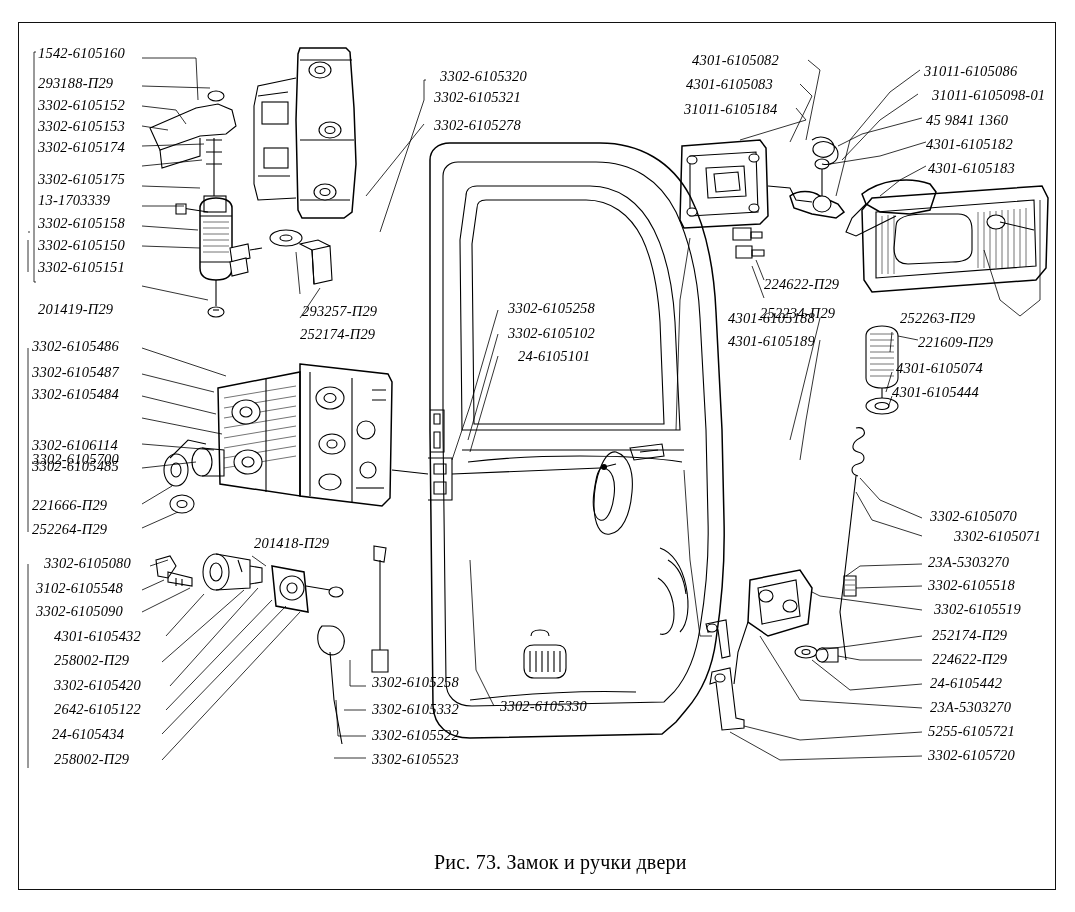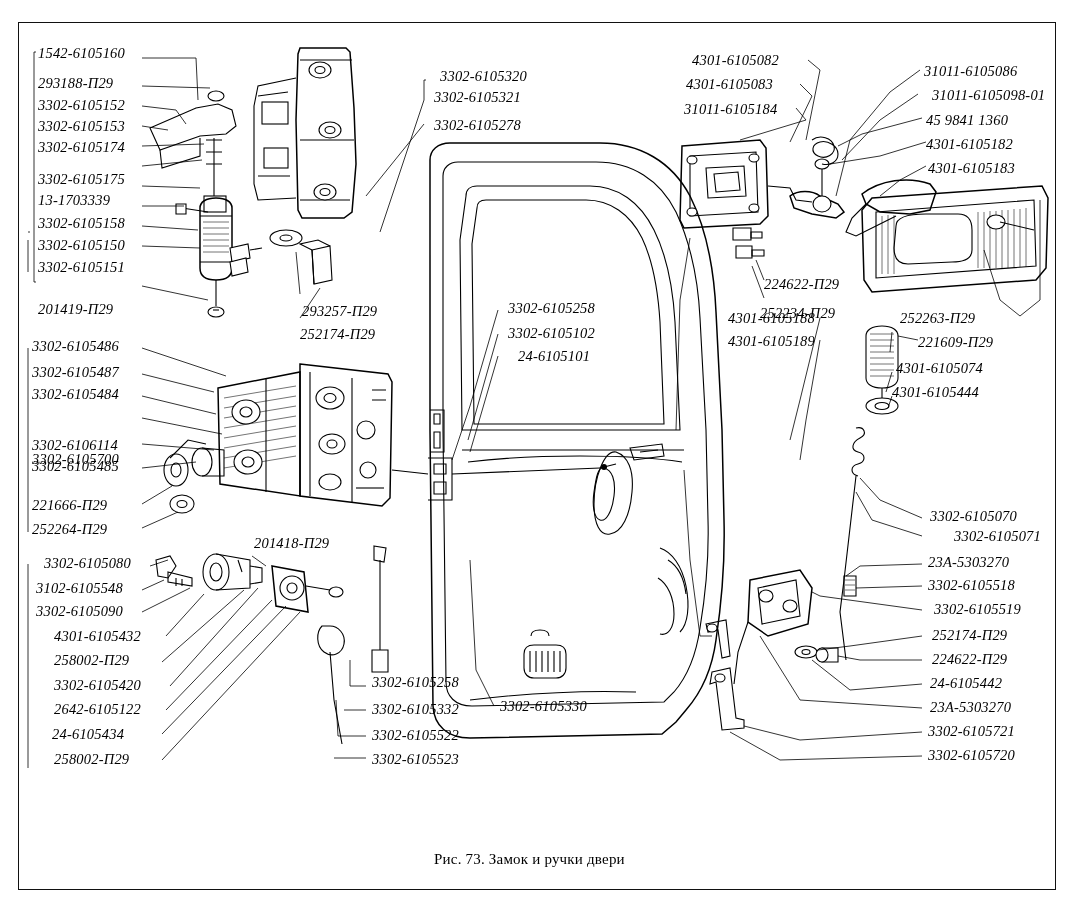--- a/index.html
+++ b/index.html
@@ -1,20 +1,20 @@
 <!DOCTYPE html>
 <html><head>
 <meta charset="utf-8">
 <style>
   html,body{margin:0;padding:0;background:#ffffff;}
   body{width:1075px;height:912px;font-family:"Liberation Serif",serif;color:#000;}
   #stage{position:relative;width:1075px;height:912px;overflow:hidden;background:#fff;}
   .frame{position:absolute;left:18px;top:22px;width:1038px;height:868px;border:1.6px solid #111;box-sizing:border-box;}
   .lbl{position:absolute;font-family:"Liberation Serif",serif;font-style:italic;font-size:14.5px;white-space:nowrap;letter-spacing:.2px;color:#000;}
-  .caption{position:absolute;font-style:normal;font-size:15px;font-family:"Liberation Serif",serif;}
+  .caption{position:absolute;font-style:normal;font-size:20px;font-family:"Liberation Serif",serif;}
   svg.art{position:absolute;left:0;top:0;width:1075px;height:912px;}
   .ln{stroke:#000;stroke-width:1.1;fill:none;}
   .ln2{stroke:#000;stroke-width:1.5;fill:none;}
   .thin{stroke:#000;stroke-width:.8;fill:none;}
   .fillw{fill:#fff;stroke:#000;stroke-width:1.1;}
   .hatch{fill:none;stroke:#000;stroke-width:.55;}
   .dot{fill:#000;}
 </style>
 </head>
 <body>
@@ -378,18 +378,18 @@
 
   <div class="lbl" style="left:930px;top:508px;">3302-6105070</div>
   <div class="lbl" style="left:930px;top:528px;margin-left:24px;">3302-6105071</div>
   <div class="lbl" style="left:928px;top:554px;">23А-5303270</div>
   <div class="lbl" style="left:928px;top:577px;">3302-6105518</div>
   <div class="lbl" style="left:928px;top:601px;margin-left:6px;">3302-6105519</div>
   <div class="lbl" style="left:932px;top:627px;">252174-П29</div>
   <div class="lbl" style="left:932px;top:651px;">224622-П29</div>
   <div class="lbl" style="left:930px;top:675px;">24-6105442</div>
   <div class="lbl" style="left:930px;top:699px;">23А-5303270</div>
-  <div class="lbl" style="left:928px;top:723px;">3302-6105721</div>
+  <div class="lbl" style="left:928px;top:723px;">5255-6105721</div>
   <div class="lbl" style="left:928px;top:747px;">3302-6105720</div>
 
   <div class="lbl caption" style="left:434px;top:851px;">Рис. 73. Замок и ручки двери</div>
 
 </div>
 
 </body></html>

